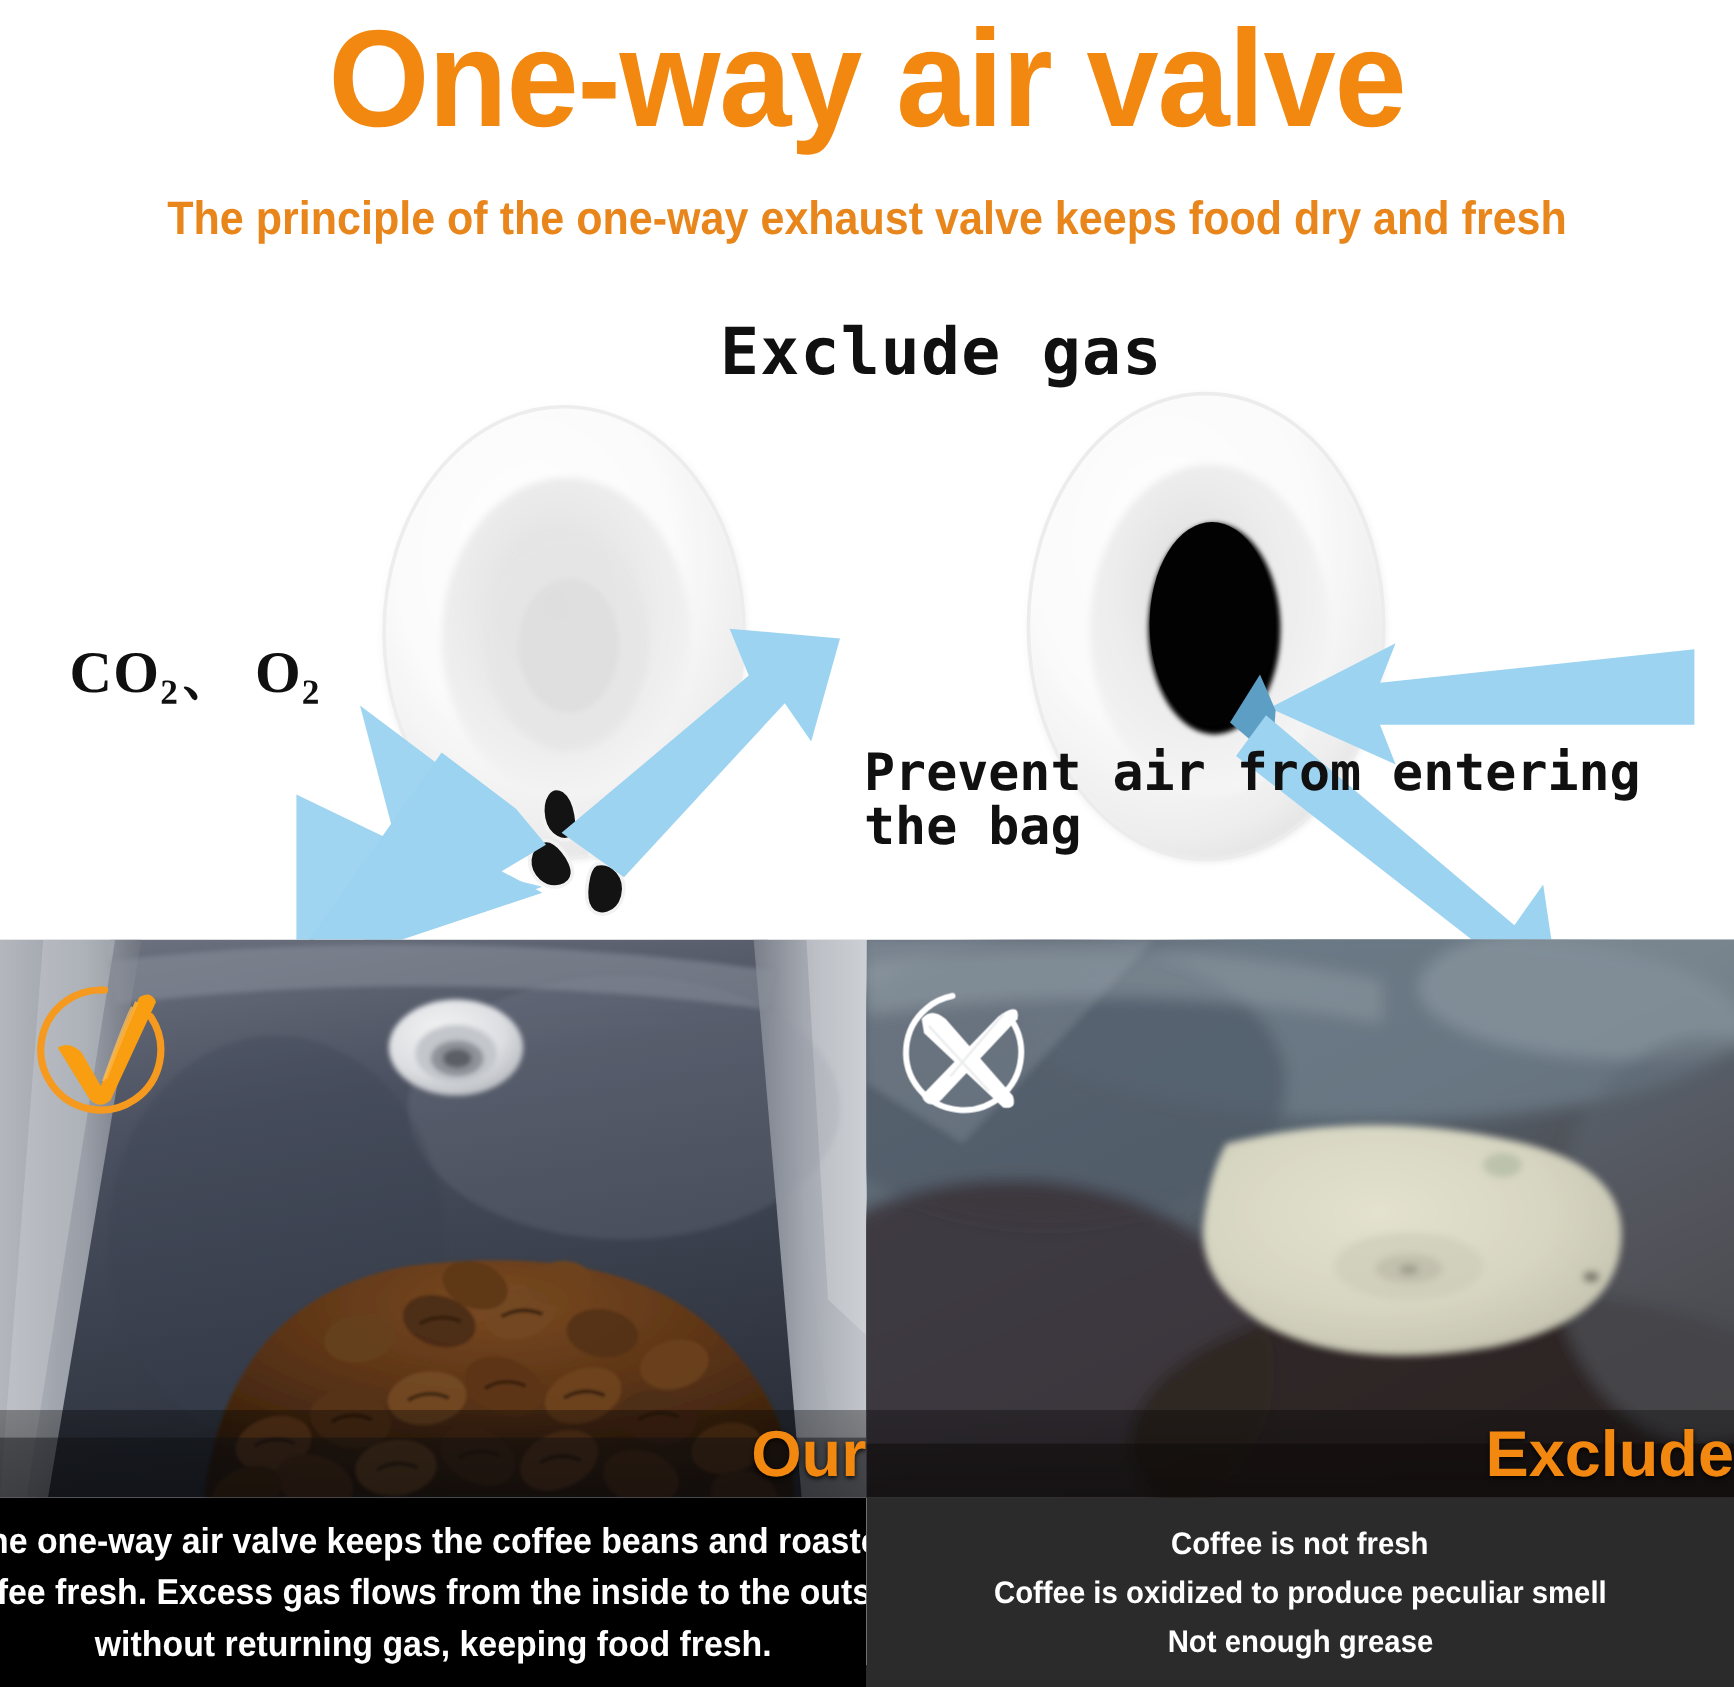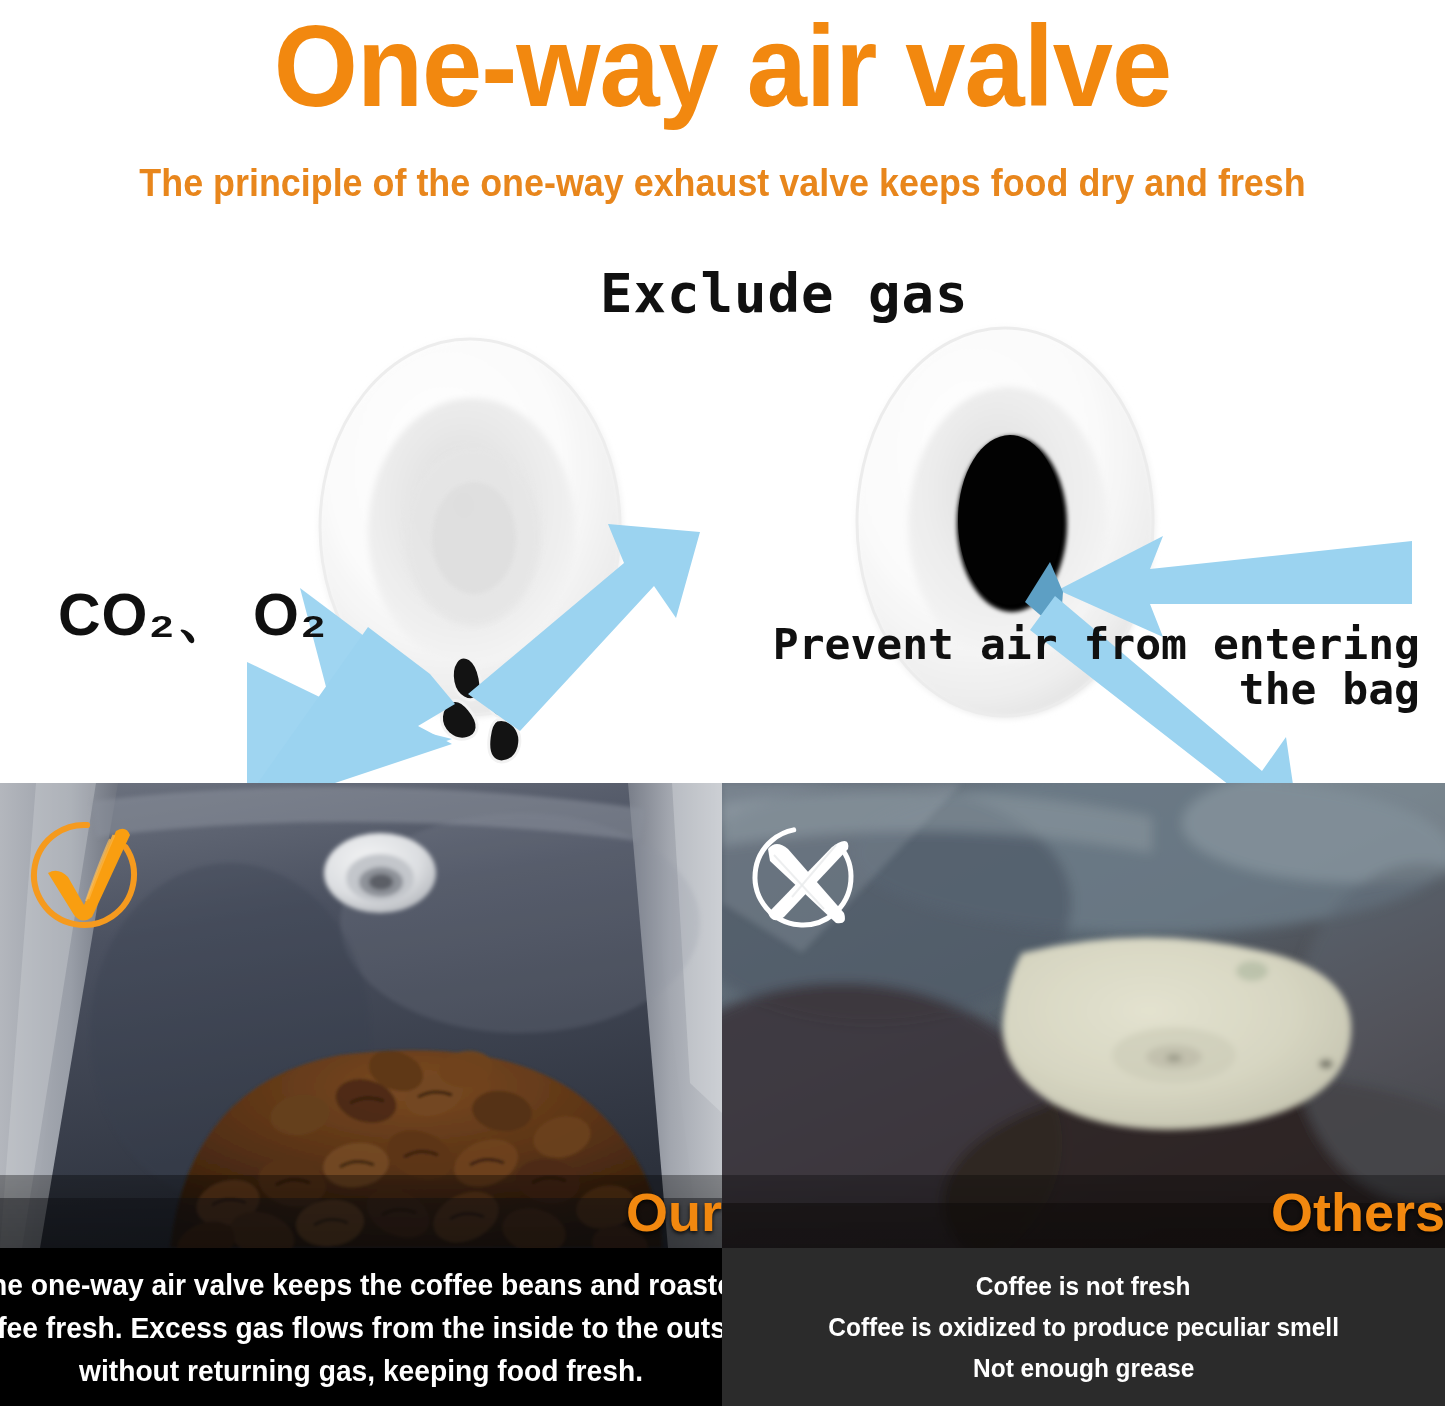--- a/index.html
+++ b/index.html
@@ -38,26 +38,26 @@
   .diag-svg{position:absolute;left:0;top:0;width:1445px;height:551px;display:block;}
 
   .lbl{position:absolute;color:#101010;font-weight:700;white-space:nowrap;}
   .lbl-exclude{
     left:600px;top:30px;
     font-family:"DejaVu Sans Mono","Liberation Mono",monospace;
     font-size:54px;letter-spacing:1px;font-weight:700;
   }
   .lbl-co2{
     left:58px;top:296px;
-    font-family:Liberation Sans, sans-serif;
-    font-size:59px;font-weight:700;letter-spacing:1px;margin-top:48px;
+    font-family:Liberation Serif, serif;
+    font-size:49px;font-weight:700;letter-spacing:1px;
   }
   .lbl-prevent{
     left:720px;top:390px;width:700px;
-    text-align:right;
+    text-align:left;
     font-family:"DejaVu Sans Mono","Liberation Mono",monospace;
     font-size:43px;line-height:45px;font-weight:700;
     white-space:normal;
   }
 
   
   .compare{position:absolute;left:0;top:783px;width:1445px;height:623px;}
   .panel{position:absolute;top:0;height:623px;overflow:hidden;}
   .panel.left{left:0;width:722px;}
   .panel.right{left:722px;width:723px;}
@@ -370,21 +370,21 @@
         <svg viewBox="0 0 140 140">
           <circle cx="63" cy="72" r="48" fill="none" stroke="#FFFFFF" stroke-width="5" stroke-dasharray="250 52" stroke-linecap="round" transform="rotate(-40 63 72)"></circle>
           <path d="M28 44 Q 36 34 48 44 L104 108 Q 108 120 96 118 L30 56 Z" fill="#FFFFFF"></path>
           <path d="M98 38 Q 110 32 108 44 L44 112 Q 32 120 28 108 L92 42 Z" fill="#FFFFFF"></path>
           <path d="M96 40 L52 92" stroke="#E9EBEC" stroke-width="2" opacity="0.8"></path>
           <path d="M34 50 L84 104" stroke="#E9EBEC" stroke-width="2" opacity="0.8"></path>
         </svg>
       </div>
 
       <div class="band right-band">
-        <span class="bandlabel">Others</span>
+        <span class="bandlabel">Exclude</span>
       </div>
 
       <div class="caption right-cap">
         <div class="cap-line">Coffee is not fresh</div>
         <div class="cap-line">Coffee is oxidized to produce peculiar smell</div>
         <div class="cap-line">Not enough grease</div>
       </div>
     </div>
 
   </div>

